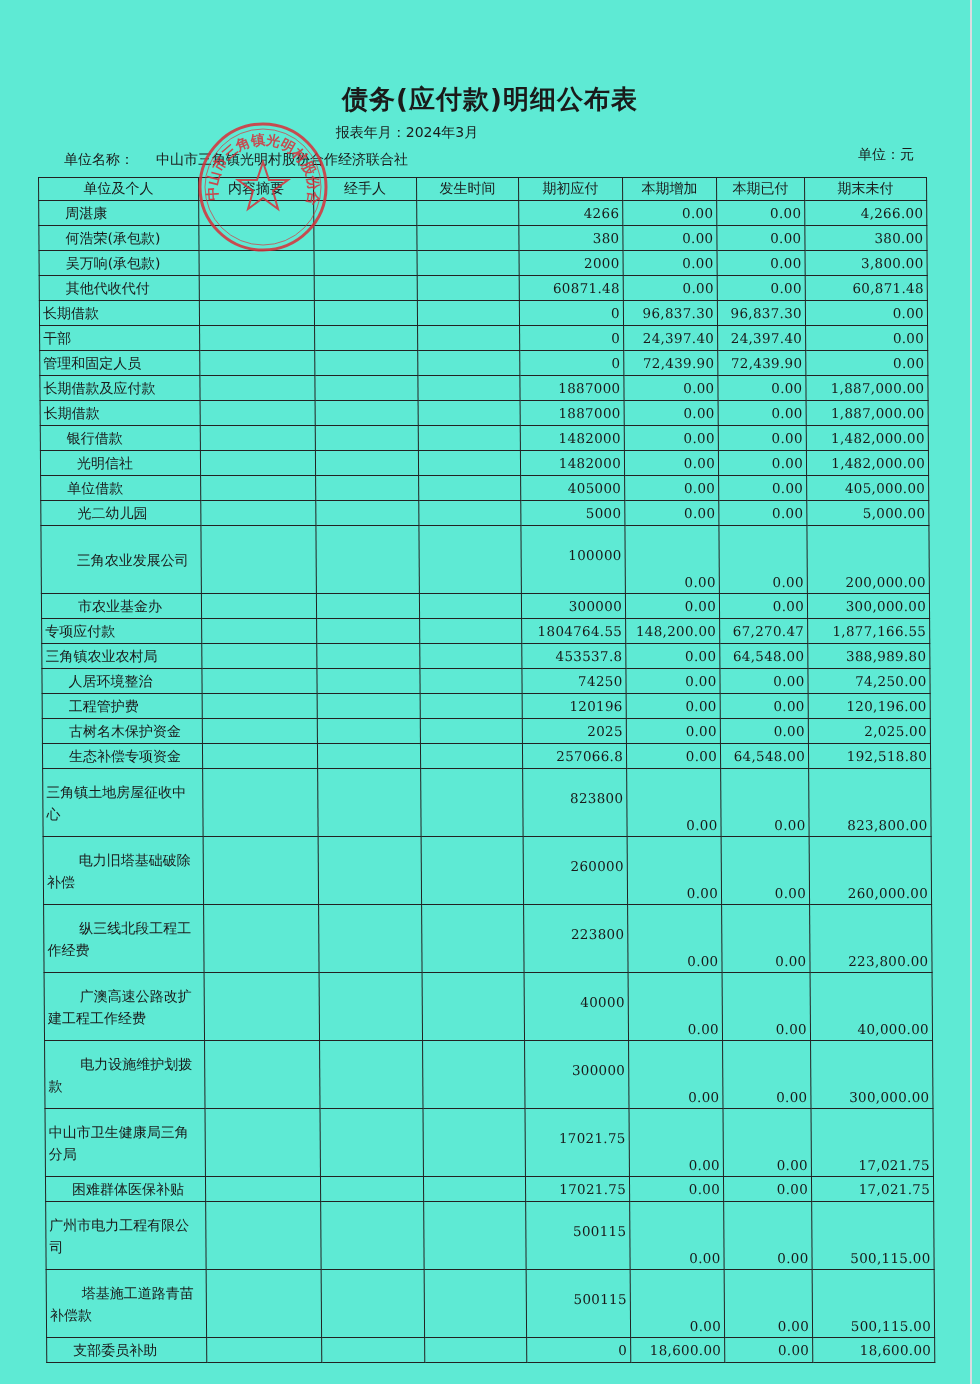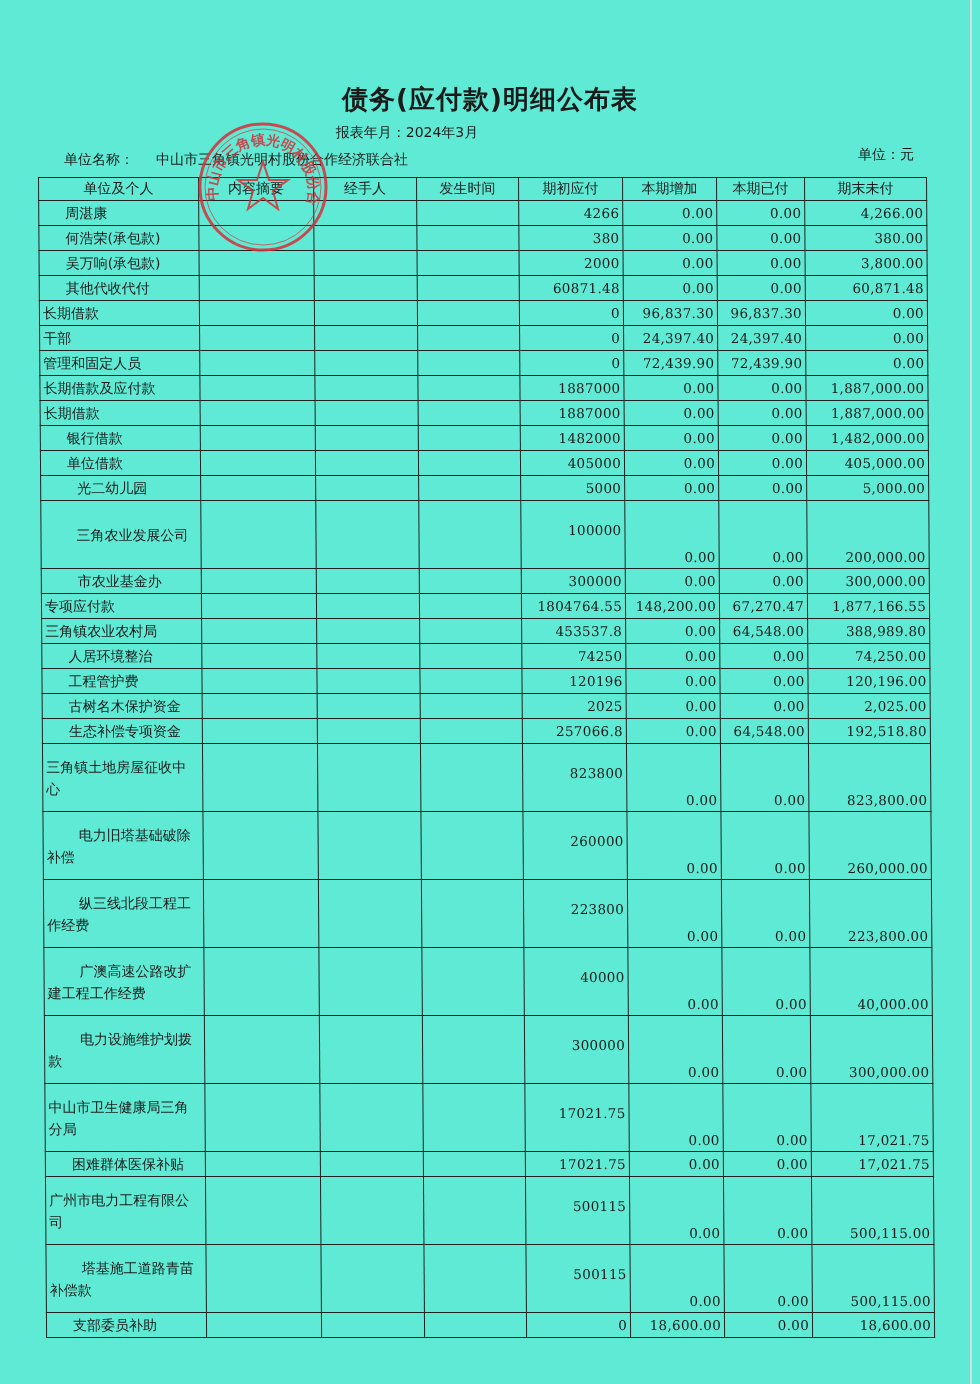--- a/index.html
+++ b/index.html
@@ -164,20 +164,30 @@
           <td class="name i1">银行借款</td>
           <td></td>
           <td></td>
           <td></td>
           <td class="num">1482000</td>
           <td class="num">0.00</td>
           <td class="num">0.00</td>
           <td class="num">1,482,000.00</td>
         </tr>
         <tr>
+          <td class="name i2">光明信社</td>
+          <td></td>
+          <td></td>
+          <td></td>
+          <td class="num">1482000</td>
+          <td class="num">0.00</td>
+          <td class="num">0.00</td>
+          <td class="num">1,482,000.00</td>
+        </tr>
+        <tr>
           <td class="name i1">单位借款</td>
           <td></td>
           <td></td>
           <td></td>
           <td class="num">405000</td>
           <td class="num">0.00</td>
           <td class="num">0.00</td>
           <td class="num">405,000.00</td>
         </tr>
         <tr>

